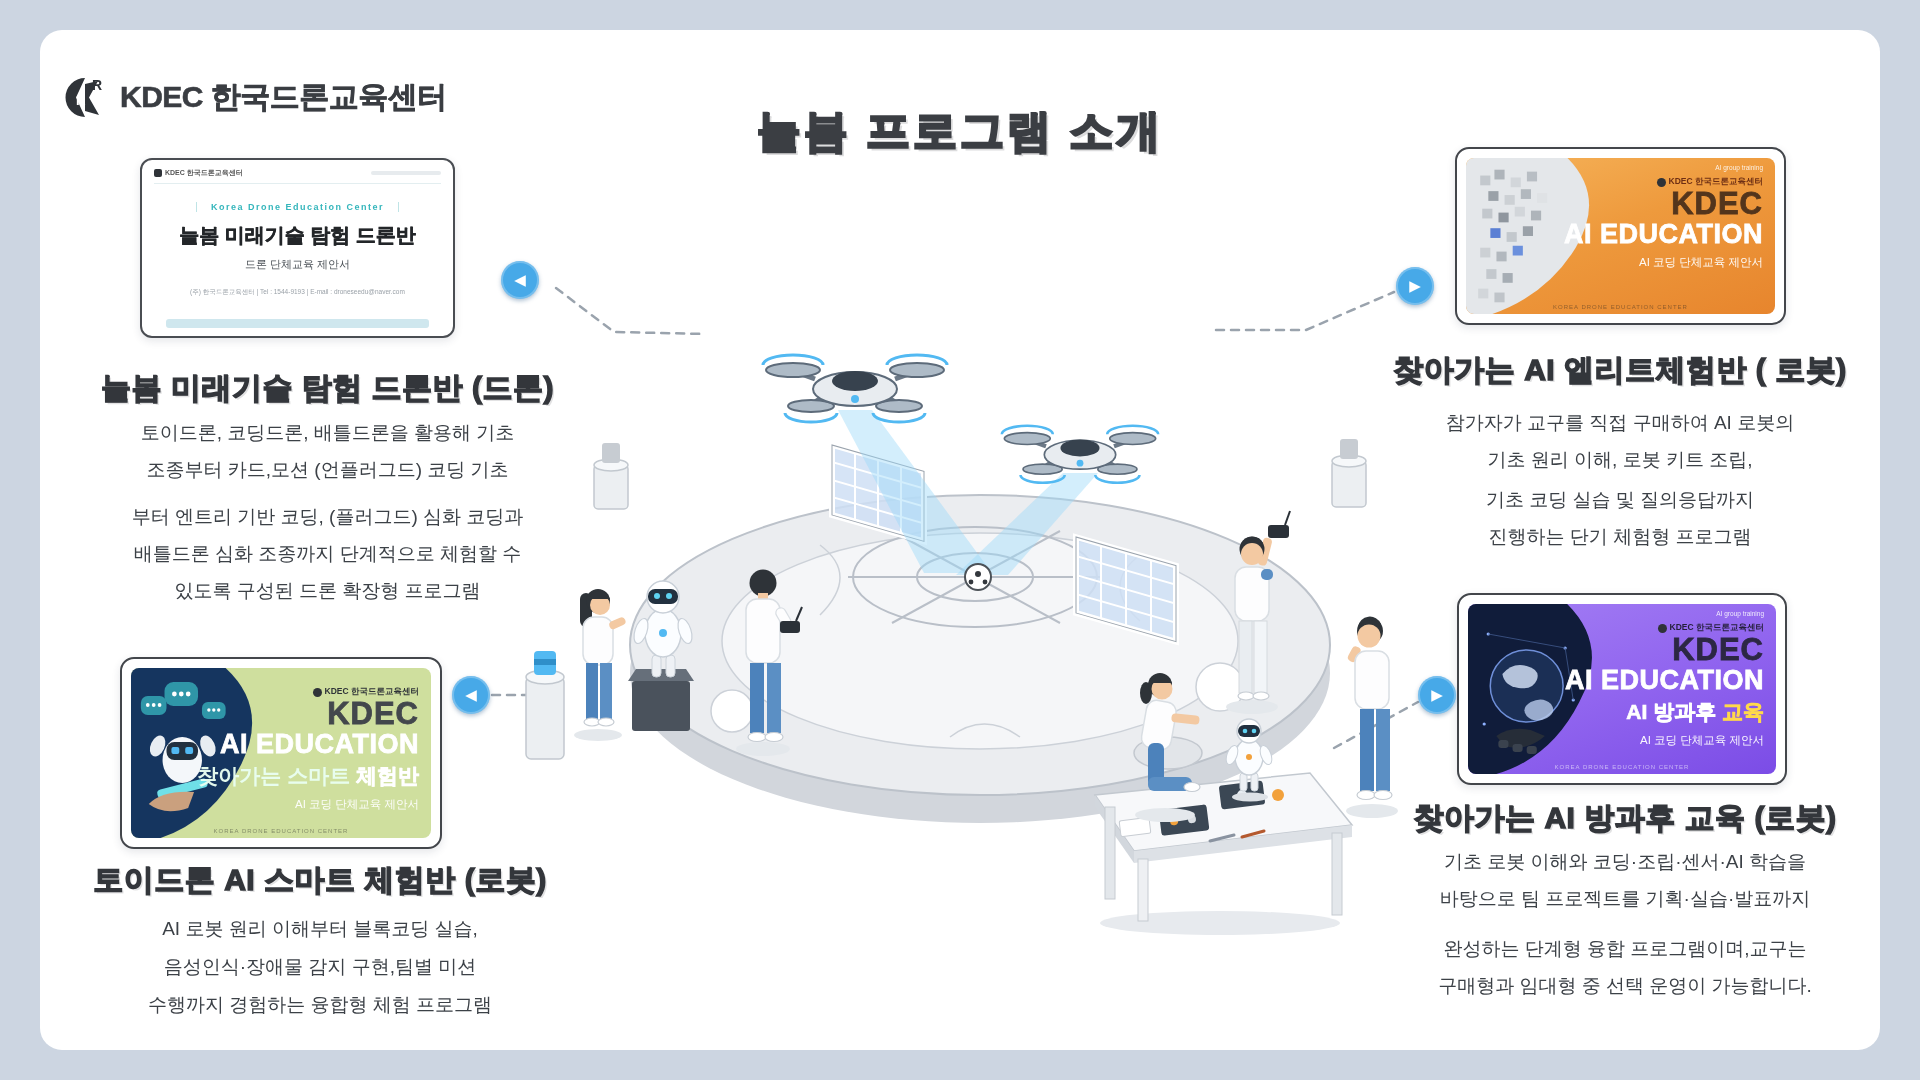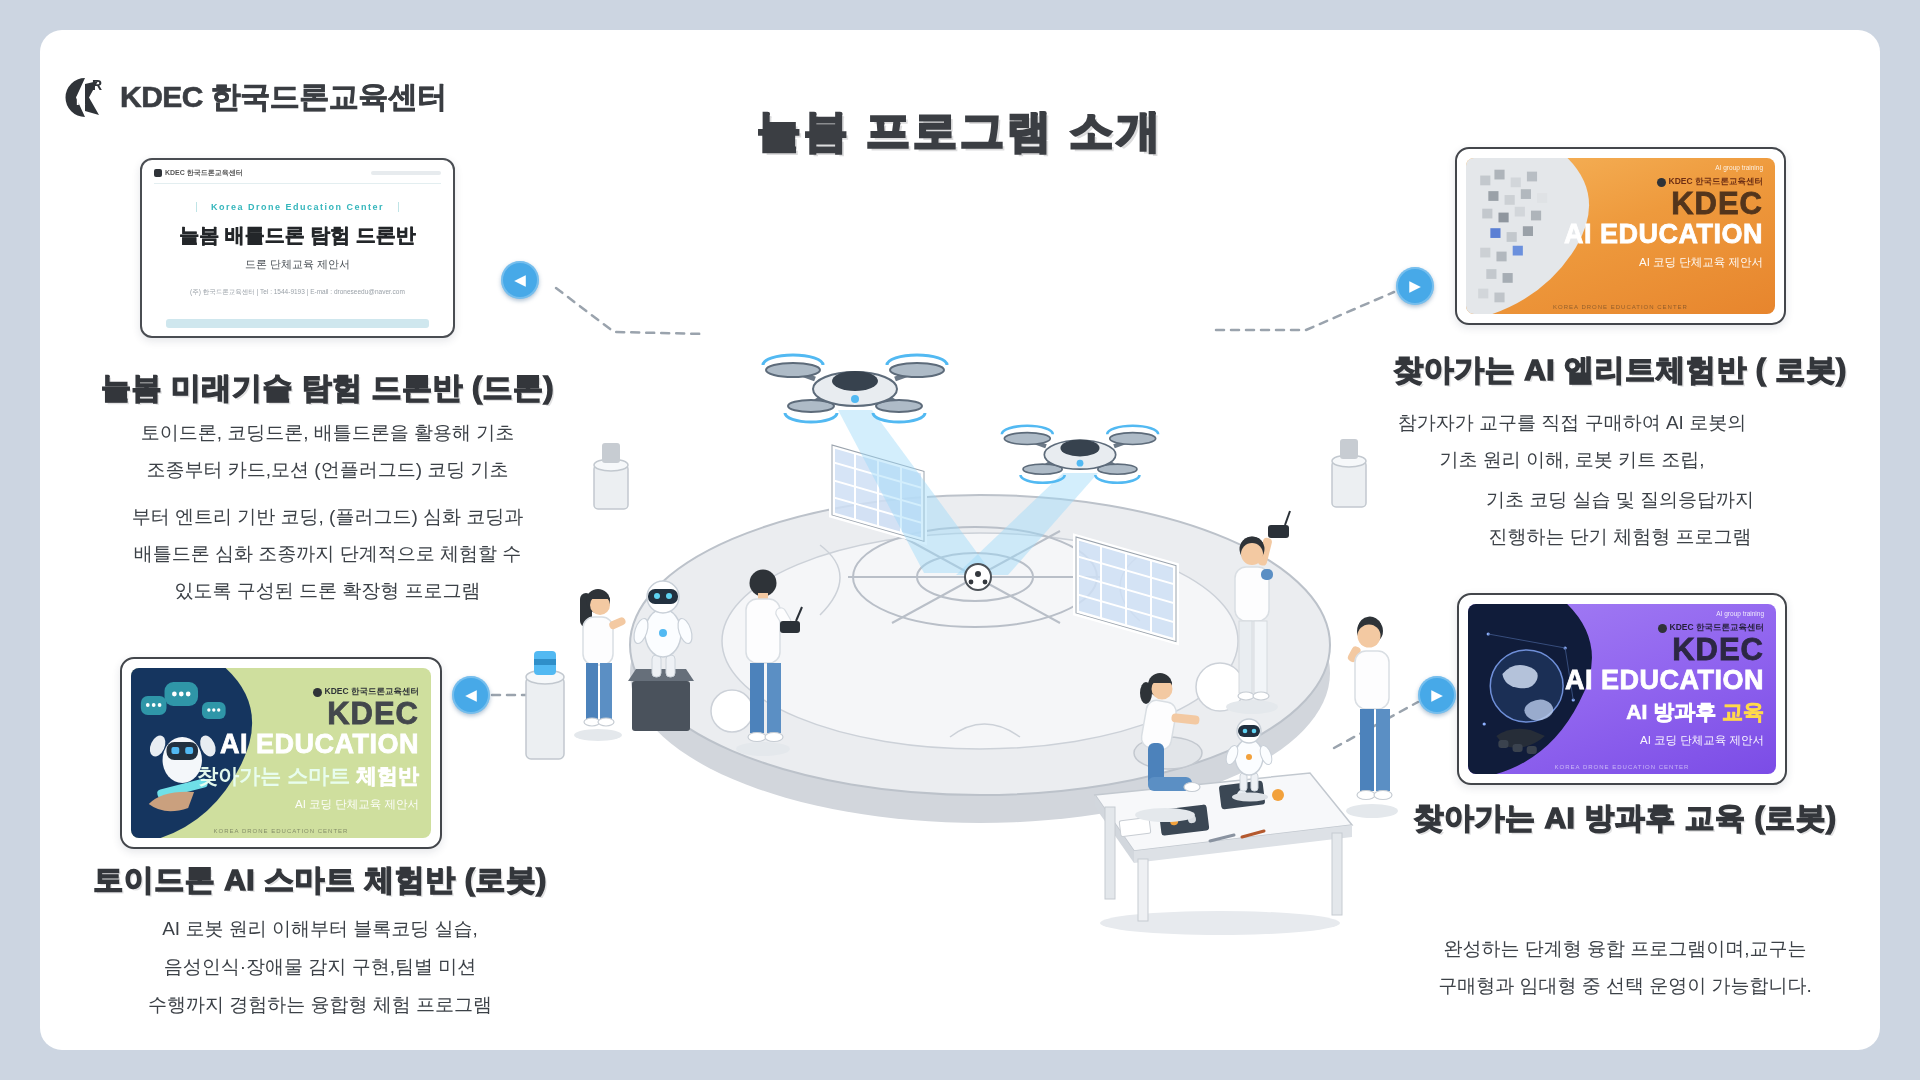--- a/index.html
+++ b/index.html
@@ -101,21 +101,21 @@
     <div class="doc-head">
       <div class="doc-head-left">
         <span class="doc-mini-mark"></span>
         <span>KDEC 한국드론교육센터</span>
       </div>
       <div class="doc-head-line"></div>
     </div>
     <div class="doc-eyebrow">
       <span>Korea Drone Education Center</span>
     </div>
-    <div class="doc-title">늘봄 배틀드론 탐험 드론반</div>
+    <div class="doc-title">늘봄 미래기술 탐험 드론반</div>
     <div class="doc-sub">드론 단체교육 제안서</div>
     <div class="doc-footer">(주) 한국드론교육센터  |  Tel : 1544-9193  |  E-mail : droneseedu@naver.com</div>
     <div class="doc-strip"></div>
   </div>
 
   <div class="sec-heading" style="left:70px; top:368px; width:515px;">늘봄 미래기술 탐험 드론반 (드론)</div>
   <div class="para" style="left:70px; top:414px; width:515px;">토이드론, 코딩드론, 배틀드론을 활용해 기초
 조종부터 카드,모션 (언플러그드) 코딩 기초</div>
   <div class="para" style="left:70px; top:498px; width:515px;">부터 엔트리 기반 코딩, (플러그드) 심화 코딩과
 배틀드론 심화 조종까지  단계적으로 체험할 수
@@ -209,21 +209,21 @@
         </div>
         <div class="banner-brand elite-brand">KDEC</div>
         <div class="banner-line1">AI EDUCATION</div>
         <div class="banner-sub">AI 코딩 단체교육 제안서</div>
       </div>
       <div class="banner-footer">KOREA DRONE EDUCATION CENTER</div>
     </div>
   </div>
 
   <div class="sec-heading" style="left:1390px; top:350px; width:460px;">찾아가는 AI 엘리트체험반 ( 로봇)</div>
-  <div class="para" style="left:1342px; top:404px; width:460px;">참가자가 교구를 직접 구매하여 AI 로봇의
+  <div class="para" style="left:1390px; top:404px; width:460px;">참가자가 교구를 직접 구매하여 AI 로봇의
 기초 원리 이해, 로봇 키트 조립,</div>
   <div class="para" style="left:1390px; top:481px; width:460px;">기초 코딩 실습 및 질의응답까지
 진행하는 단기 체험형 프로그램</div>
 
   <div class="banner" style="left:1457px; top:593px; width:330px; height:192px;">
     <div class="banner-inner after-inner">
       <div class="banner-graphic">
         <svg viewBox="0 0 140 170" preserveAspectRatio="none">
           <path d="M0 0 H98 Q140 42 110 98 Q82 154 28 170 H0 Z" fill="#101c3a"></path>
           <circle cx="58" cy="82" r="36" fill="#1b2f55" stroke="#6f8fd8" stroke-width="1.5"></circle>
@@ -251,20 +251,22 @@
         <div class="banner-line2">
           <span class="bd">AI 방과후 </span><span class="bd" style="color:#ffd94a;">교육</span>
         </div>
         <div class="banner-sub">AI 코딩 단체교육 제안서</div>
       </div>
       <div class="banner-footer after-footer">KOREA DRONE EDUCATION CENTER</div>
     </div>
   </div>
 
   <div class="sec-heading" style="left:1395px; top:798px; width:460px;">찾아가는 AI 방과후 교육 (로봇)</div>
+  <div class="para" style="left:1390px; top:843px; width:470px;">기초 로봇 이해와 코딩·조립·센서·AI 학습을
+바탕으로 팀 프로젝트를 기획·실습·발표까지</div>
   <div class="para" style="left:1390px; top:930px; width:470px;">완성하는 단계형 융합 프로그램이며,교구는
 구매형과 임대형 중 선택 운영이 가능합니다.</div>
 
   <svg class="overlay" width="1920" height="1080" viewBox="0 0 1920 1080">
     <g stroke="#9aa3ad" stroke-width="2.5" stroke-dasharray="8 7" fill="none" stroke-linecap="round">
       <polyline points="556,288 614,332 706,334"></polyline>
       <polyline points="1216,330 1306,330 1394,292"></polyline>
       <line x1="492" y1="695" x2="558" y2="695"></line>
       <line x1="1334" y1="748" x2="1418" y2="702"></line>
     </g>

